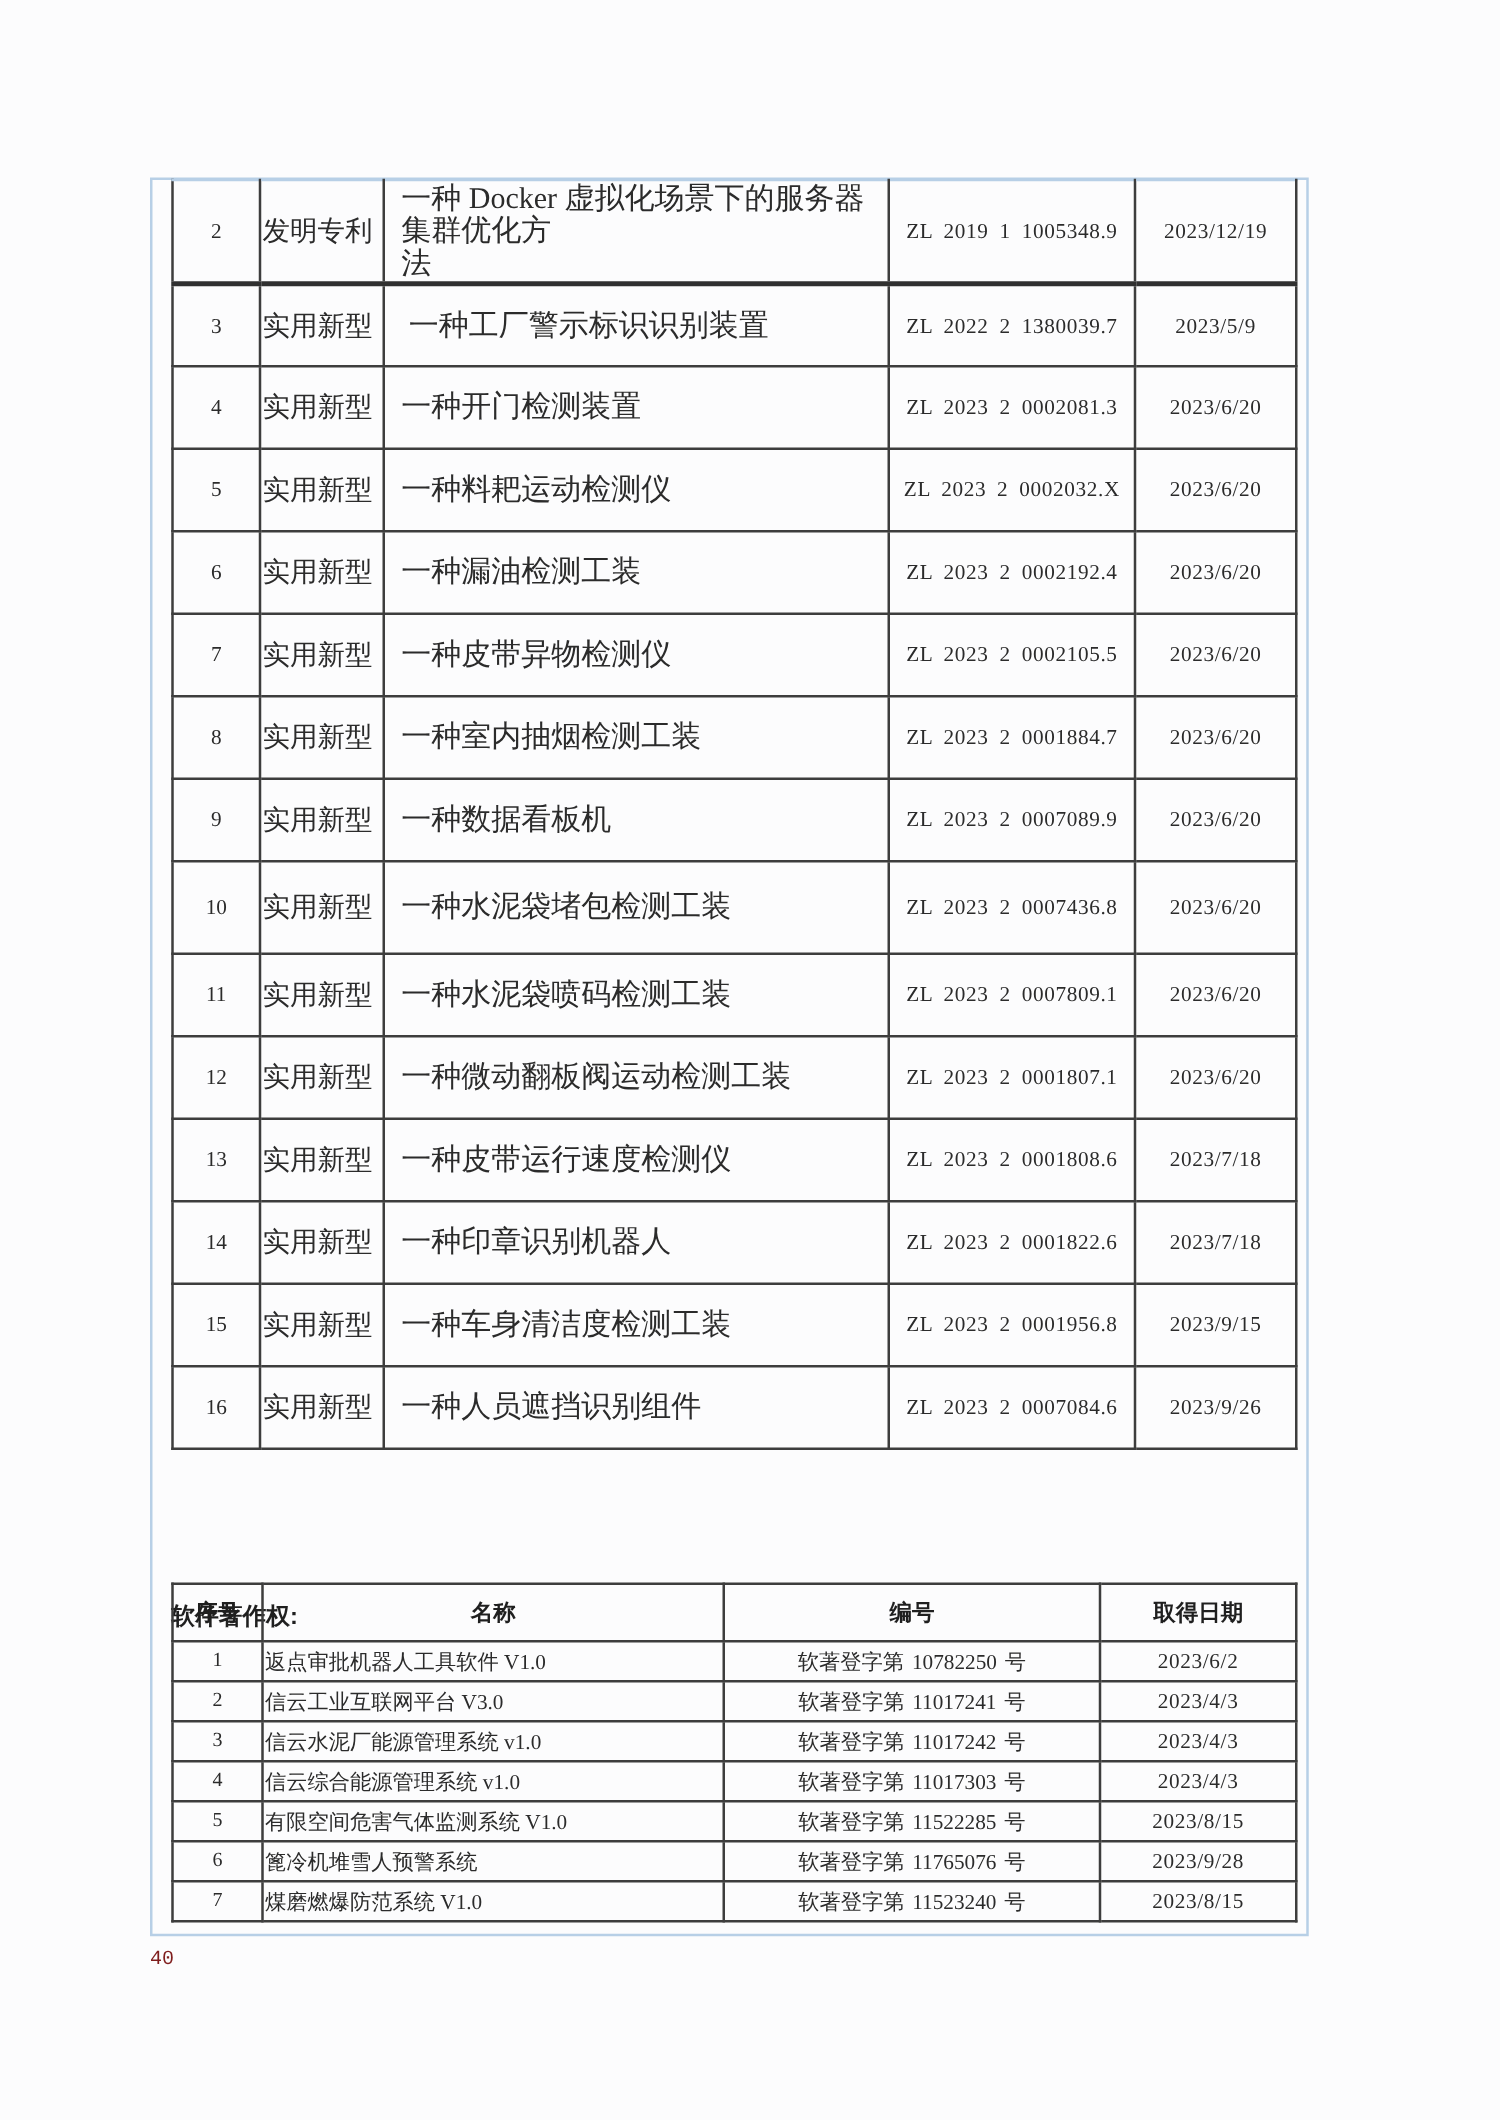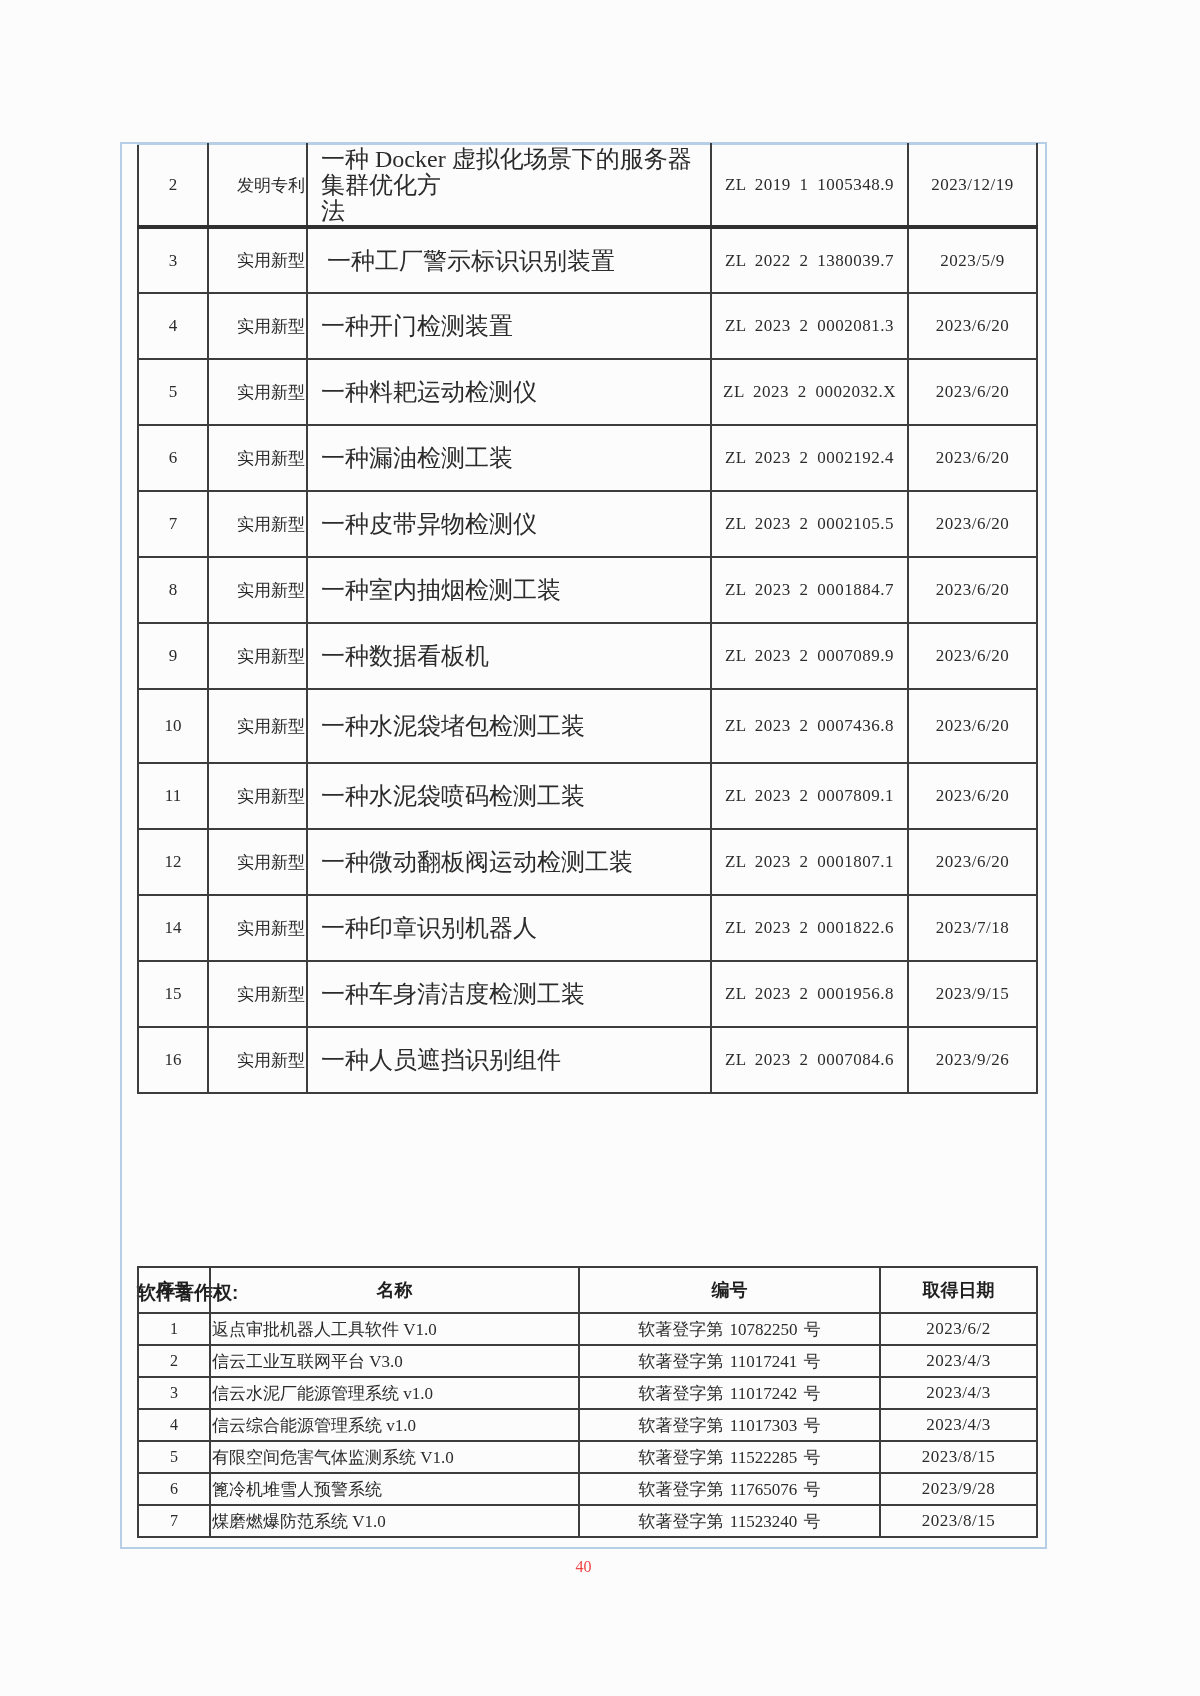--- a/index.html
+++ b/index.html
@@ -24,21 +24,21 @@
   }
   .patents td{
     border:2px solid #3d3d3d;
     vertical-align:middle;
     overflow:hidden;
   }
   .patents tr.first td{border-top:2px solid #b7cfe6;}
   .patents tr.thick td{border-bottom:4px solid #303030;}
   .c-no{ text-align:center;font-size:17px; }
   .c-type{
-    text-align:right;font-size:17px;
+    text-align:left;font-size:22px;
     font-family:Liberation Serif, serif;
   }
   .c-name{
     text-align:left;font-size:24px;
     padding-left:13px;padding-right:8px;
     white-space:pre-wrap;line-height:26px;
   }
   .c-znum{
     text-align:center;font-size:17px;
     word-spacing:4px;letter-spacing:0.5px;
@@ -65,23 +65,23 @@
   .s-no{ text-align:center;font-size:16px; }
   .s-name{
     text-align:left;font-size:17px;
     padding-right:6px;white-space:pre-wrap;
   }
   .s-code{ text-align:center;font-size:17px;word-spacing:2px; }
   .s-date{ text-align:center;font-size:17px;letter-spacing:0.5px; }
 
   .page-number{
     position:absolute;left:120px;top:1558px;width:927px;
-    text-align:center;
-    font-family:Liberation Serif, serif;
-    font-size:16px;color:#ef4444;
+    text-align:left;
+    font-family:Liberation Mono, monospace;
+    font-size:16px;color:#7f1d1d;
   }
 </style>
 </head>
 <body>
 
 <div class="page">
 
   <div class="frame"></div>
 
   <table class="patents">
@@ -165,20 +165,27 @@
       <td class="c-date">2023/6/20</td>
     </tr>
     <tr style="height:66px">
       <td class="c-no">12</td>
       <td class="c-type">实用新型</td>
       <td class="c-name">一种微动翻板阀运动检测工装</td>
       <td class="c-znum">ZL 2023 2 0001807.1</td>
       <td class="c-date">2023/6/20</td>
     </tr>
     <tr style="height:66px">
+      <td class="c-no">13</td>
+      <td class="c-type">实用新型</td>
+      <td class="c-name">一种皮带运行速度检测仪</td>
+      <td class="c-znum">ZL 2023 2 0001808.6</td>
+      <td class="c-date">2023/7/18</td>
+    </tr>
+    <tr style="height:66px">
       <td class="c-no">14</td>
       <td class="c-type">实用新型</td>
       <td class="c-name">一种印章识别机器人</td>
       <td class="c-znum">ZL 2023 2 0001822.6</td>
       <td class="c-date">2023/7/18</td>
     </tr>
     <tr style="height:66px">
       <td class="c-no">15</td>
       <td class="c-type">实用新型</td>
       <td class="c-name">一种车身清洁度检测工装</td>

